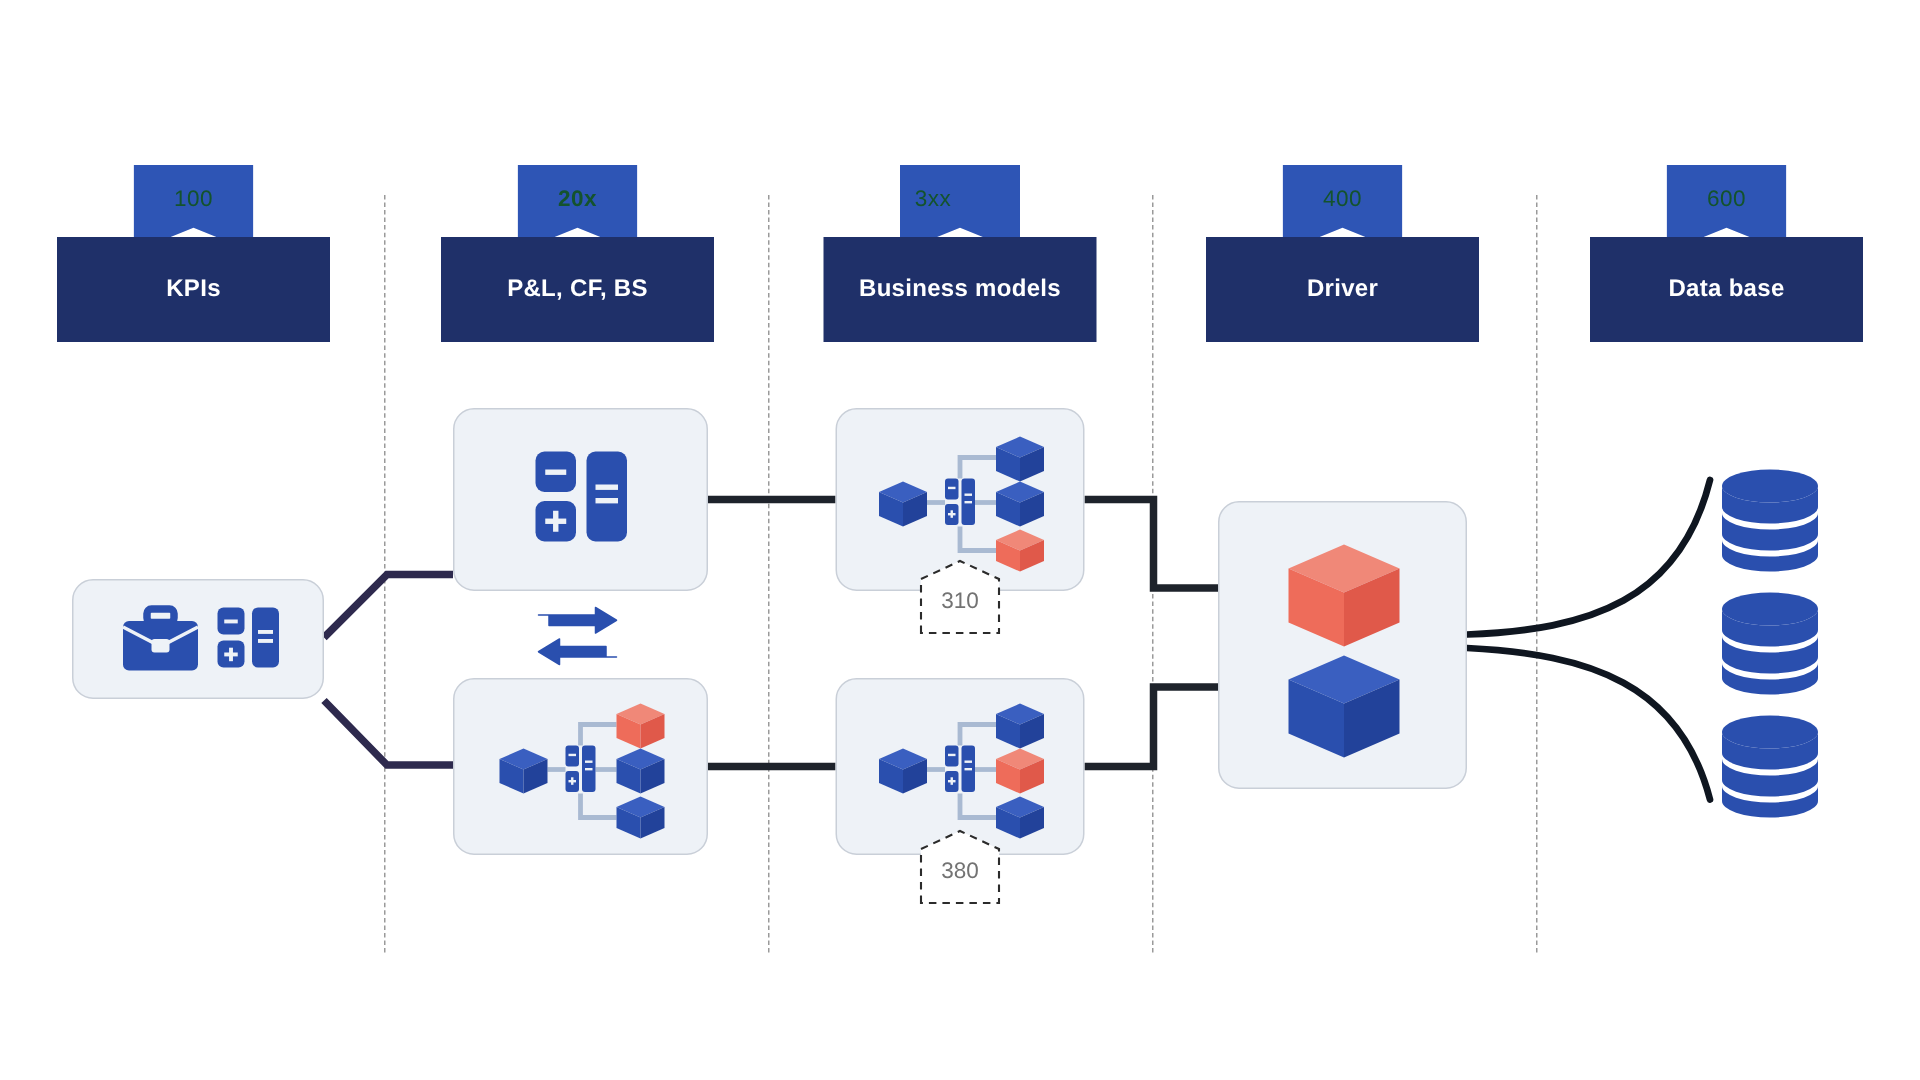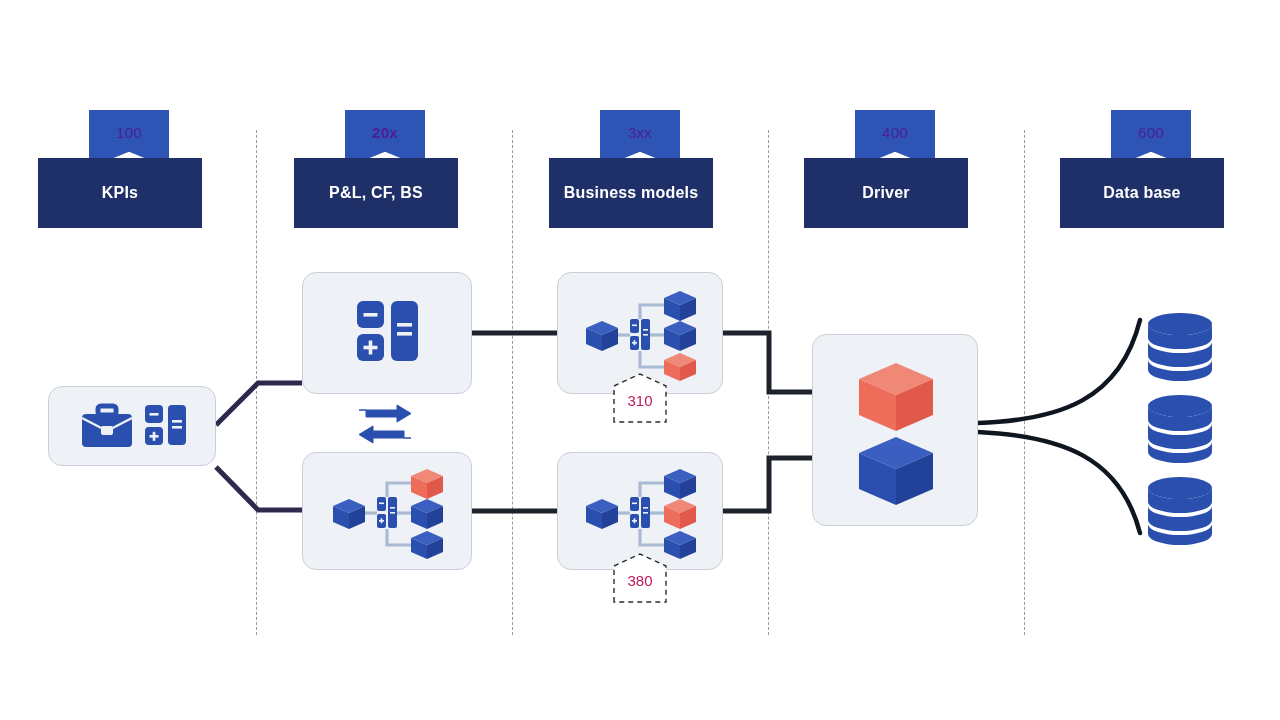--- a/index.html
+++ b/index.html
@@ -14,33 +14,33 @@
   .divider{position:absolute;top:130px;height:505px;width:0;
            border-left:1px dashed #9a9a9a;}
 
   
   .col-head{position:absolute;}
   .chev{position:absolute;left:0;top:0;width:80px;height:58px;
         background:#2e55b5;
         clip-path:polygon(0 0,100% 0,100% 100%,50% 72%,0 100%);}
   .chev-num{position:absolute;left:0;top:0;width:80px;height:44px;
         display:flex;align-items:center;justify-content:center;
-        color:#4c1d95;font-size:15px;letter-spacing:.3px;}
-  .head-bar{position:absolute;left:0;top:48px;width:164px;height:70px;
+        color:#14532d;font-size:15px;letter-spacing:.3px;}
+  .head-bar{position:absolute;left:0;top:48px;width:182px;height:70px;
         background:#1f3069;display:flex;align-items:center;justify-content:center;}
   .head-bar span{color:#ffffff;font-size:16px;font-weight:700;letter-spacing:.2px;}
 
   
   .card{position:absolute;background:#eef2f7;border:1px solid #c9cfd8;
         border-radius:14px;box-sizing:border-box;}
 
   
   .tag{position:absolute;width:54px;height:50px;
        display:flex;align-items:flex-end;justify-content:center;}
-  .tag .lbl{position:relative;z-index:2;font-size:15px;color:#be185d;
+  .tag .lbl{position:relative;z-index:2;font-size:15px;color:#737373;
        padding-bottom:14px;}
   .tag svg{position:absolute;left:0;top:0;}
 
   
   .ic{position:absolute;}
   svg{display:block;overflow:visible;}
 </style>
 </head>
 <body>
 
@@ -80,21 +80,21 @@
   <div class="col-head" style="left:294px;top:110px;">
     <div class="chev" style="left:51px;"></div>
     <div class="chev-num" style="left:51px;font-weight:bold;">20x</div>
     <div class="head-bar">
       <span>P&amp;L, CF, BS</span>
     </div>
   </div>
 
   <div class="col-head" style="left:549px;top:110px;">
     <div class="chev" style="left:51px;"></div>
-    <div class="chev-num" style="left:51px;">3xx</div>
+    <div class="chev-num" style="left:33px;">3xx</div>
     <div class="head-bar">
       <span>Business models</span>
     </div>
   </div>
 
   <div class="col-head" style="left:804px;top:110px;">
     <div class="chev" style="left:51px;"></div>
     <div class="chev-num" style="left:51px;">400</div>
     <div class="head-bar">
       <span>Driver</span>

